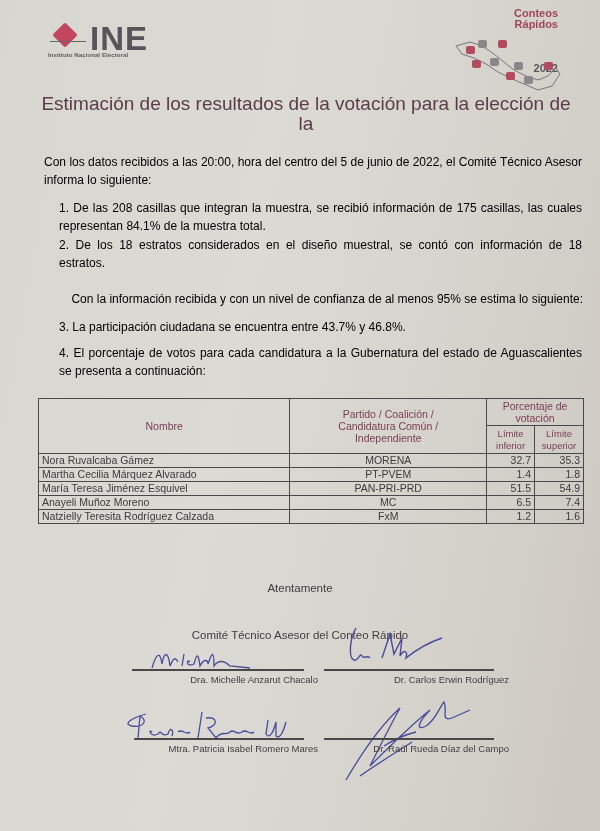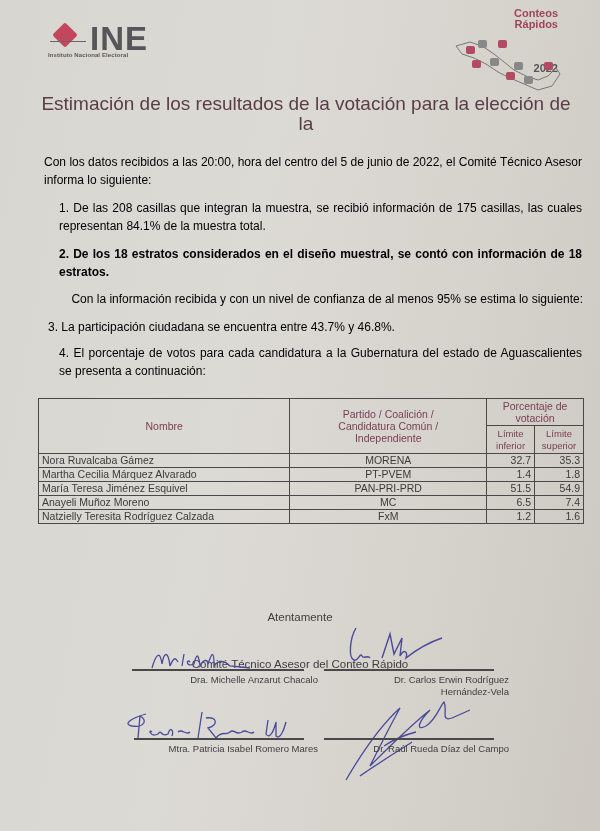--- a/index.html
+++ b/index.html
@@ -19,36 +19,36 @@
   
   .conteos { left:452px; top:8px; width:118px; height:80px; }
   .conteos-text { position:absolute; right:12px; top:0; text-align:right; font-size:11px; font-weight:bold; color:#a0445a; line-height:11px; }
   .conteos-text .yr { color:#555;margin-top:33px; }
   .conteos-map { position:absolute; left:0; top:24px; width:118px; height:60px; }
 
   .title { left:36px; width:540px; top:94px; text-align:center; font-size:19px; line-height:20px; color:#5a3d47; }
   .para { font-size:12px; line-height:18px; color:#000000; text-align:justify; }
   .p-intro { left:44px; top:153px; width:538px; }
   .p-1 { left:59px; top:199px; width:523px; }
-  .p-2 { left:59px; top:245px; width:523px;font-weight:bold; }
+  .p-2 { left:59px; top:236px; width:523px; }
   .p-3 { left:43px; top:290px; width:540px; text-align:right; }
-  .p-4 { left:48px; top:318px; width:523px; }
+  .p-4 { left:59px; top:318px; width:523px; }
   .p-5 { left:59px; top:344px; width:523px; }
 
   table.results {
     position:absolute; left:38px; top:398px; width:546px;
     border-collapse:collapse; font-size:10.5px; color:#3c3a3b;
   }
   table.results th, table.results td { border:1.5px solid #4a4849; padding:0 3px; }
   table.results th { font-weight:normal; color:#7a3d52; text-align:center; line-height:12px; }
   table.results td { height:13px; line-height:13px; }
   td.num { text-align:right; padding-right:5px; }
   td.party { text-align:center; }
 
-  .closing { left:0; width:600px; text-align:center; font-size:11.5px; color:#3f3d3f;margin-top:29px; }
+  .closing { left:0; width:600px; text-align:center; font-size:11.5px; color:#3f3d3f; }
   .sig-line { height:1.5px; background:#4a4849; }
   .sig-name { font-size:9.5px; color:#3f3d3f; text-align:right; line-height:12px; }
   svg.sig { position:absolute; overflow:visible; }
 </style>
 </head>
 <body>
 
 <div class="abs ine-logo">
   <div class="ine-diamond"></div>
   <div class="ine-diamond-line"></div>
@@ -151,21 +151,20 @@
 </svg>
 <div class="abs sig-line" style="left:132px;top:669px;width:172px"></div>
 <div class="abs sig-name" style="left:118px;top:674px;width:200px">Dra. Michelle Anzarut Chacalo</div>
 
 <svg class="sig" style="left:346px;top:618px" width="110" height="50">
   <path d="M10 10 C4 20 2 40 8 42 C12 44 14 34 16 38 C18 42 22 36 24 40 M36 40 L44 16 L48 36 L56 20 L54 38 C58 30 62 34 60 40 C70 32 84 24 96 20" fill="none" stroke="#4a4a9a" stroke-width="1.4"></path>
 </svg>
 <div class="abs sig-line" style="left:324px;top:669px;width:170px"></div>
 <div class="abs sig-name" style="left:309px;top:674px;width:200px">
   <div>Dr. Carlos Erwin Rodríguez</div>
-  <div>Hernández-Vela</div>
 </div>
 
 <svg class="sig" style="left:118px;top:710px" width="200" height="36">
   <path d="M28 4 C14 8 4 14 14 16 C26 18 30 10 22 6 L20 28 M34 22 C30 18 32 28 40 24 C44 18 42 28 50 24 C52 16 56 20 54 26 M60 22 C64 18 68 26 72 22 M84 2 L80 28 M88 8 C100 6 100 16 90 18 L98 28 C104 20 108 26 112 22 C116 18 118 26 124 22 C128 18 132 26 136 22 M150 10 L148 24 C152 30 156 20 158 12 L158 26 C162 30 166 20 168 12" fill="none" stroke="#4a4a9a" stroke-width="1.3"></path>
 </svg>
 <div class="abs sig-line" style="left:134px;top:738px;width:170px"></div>
 <div class="abs sig-name" style="left:118px;top:743px;width:200px">Mtra. Patricia Isabel Romero Mares</div>
 
 <svg class="sig" style="left:340px;top:696px" width="160" height="90">
   <path d="M6 84 C20 60 40 30 60 12 C50 30 40 50 30 70 C50 50 70 30 90 14 C80 24 74 36 86 30 C96 24 100 10 104 6 C108 14 100 26 112 22 L130 14 M20 80 C40 66 60 54 72 46 M44 50 C56 42 68 38 76 36" fill="none" stroke="#4a4a9a" stroke-width="1.3"></path>

